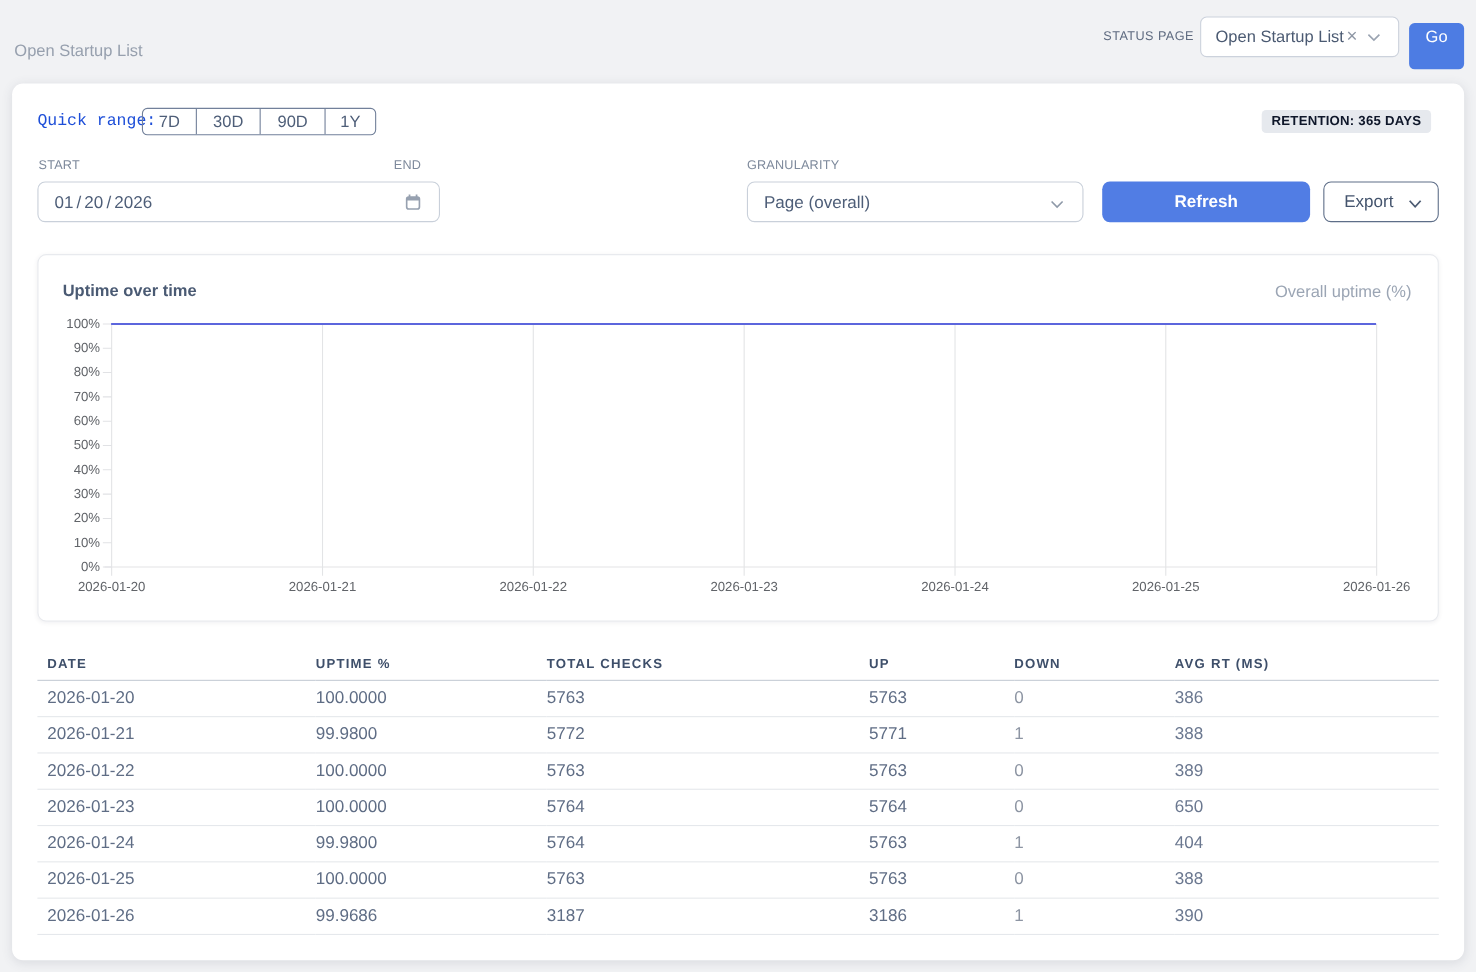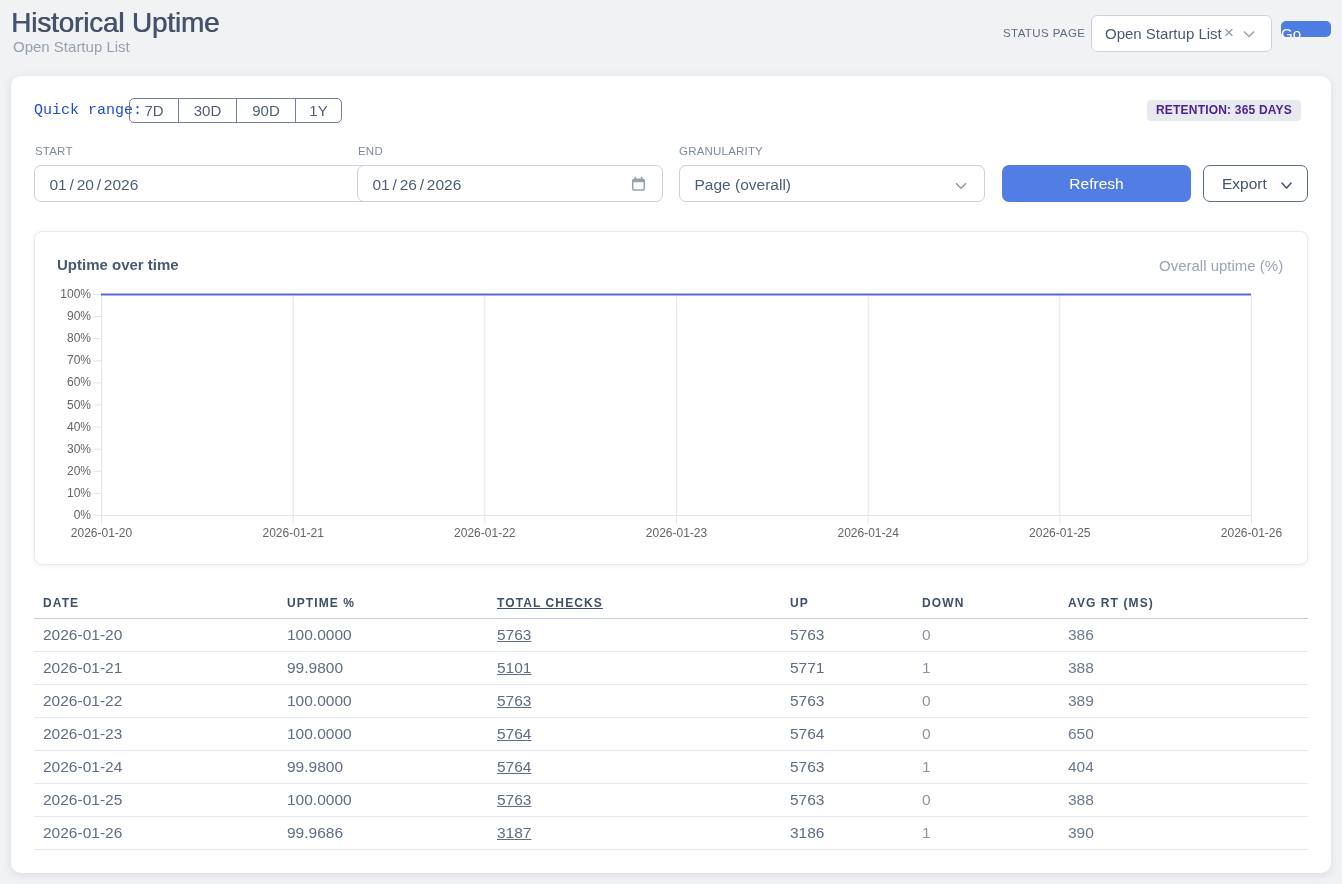--- a/index.html
+++ b/index.html
@@ -8,72 +8,71 @@
 .abs { position:absolute; }
 
 h1.title { left:11px; top:7px; font-size:28px; font-weight:400; color:#44536c; letter-spacing:-0.2px; text-shadow:0.6px 0 0 #44536c; }
 .subtitle { left:13px; top:38px; font-size:15px; color:#97a0ae; }
 
 .sp-label { left:1003px; top:27px; font-size:11.5px; font-weight:400; color:#5f6b80; letter-spacing:0.4px; }
 .sp-select { left:1091px; top:15px; width:181px; height:37px; background:#fff; border:1px solid #ccd2dc; border-radius:6px; }
 .sp-text { left:13px; top:9px; font-size:15px; color:#4b5a72; position:absolute; }
 .sp-x { left:132px; top:7px; font-size:17px; color:#8d96a4; position:absolute; }
 .sp-chev { left:150px; top:13px; position:absolute; }
-.go-btn { left:1281px; top:21px; width:50px; height:16px; background:#4d7ce3; border-radius:5px; color:#fff; font-size:15px; text-align:left; line-height:26px; }
+.go-btn { left:1281px; top:21px; width:50px; height:42px; background:#4d7ce3; border-radius:5px; color:#fff; font-size:15px; text-align:center; line-height:26px; }
 
 .card { left:11px; top:76px; width:1320px; height:797px; background:#fff; border-radius:10px; box-shadow:0 2px 10px rgba(60,70,90,0.13); }
 
 .qr-label { left:34px; top:102px; font-size:15px; color:#1d4ed8;font-family:Liberation Mono, monospace; }
 .seg { left:129px; top:98px; width:213px; height:25px; border:1px solid #72809a; border-radius:5px; display:flex; }
 .seg > div { font-size:15px; color:#4e5e78; text-align:center; line-height:23px; border-right:1px solid #72809a; }
 .seg > div:last-child { border-right:none; }
 .seg .b1 { width:49px; } .seg .b2 { width:58px; } .seg .b3 { width:59px; } .seg .b4 { width:45px; }
 
-.badge { left:1147px; top:100px; width:154px; height:21px; background:#e6e9ee; border-radius:4px; font-size:12px; font-weight:700; color:#4c1d95; letter-spacing:0.2px; text-align:center; line-height:21px; }
+.badge { left:1147px; top:100px; width:154px; height:21px; background:#e6e9ee; border-radius:4px; font-size:12px; font-weight:700; color:#0f172a; letter-spacing:0.2px; text-align:center; line-height:21px; }
 
 .flabel { font-size:11.5px; color:#7e8a9c; letter-spacing:0.2px; }
 .lab-start { left:35px; top:145px; }
 .lab-end { left:358px; top:145px; }
 .lab-gran { left:679px; top:145px; }
 
 .input { height:37px; top:165px; background:#fff; border:1px solid #c9d0da; border-radius:7px; }
 .in-start { left:34px; width:366px; }
 .in-end { left:357px; width:306px; }
 .in-gran { left:679px; width:306px; }
 .in-text { position:absolute; left:14.5px; top:10px; font-size:15.5px; color:#4e5e78; }
 .date-text { word-spacing:-1.5px; }
 .cal { position:absolute; right:16px; top:10px; }
 .gran-chev { position:absolute; right:17px; top:16px; }
 
-.refresh { left:1002px; top:165px; width:189px; height:37px; background:#517de4; border-radius:7px; color:#fff; font-size:15.5px; text-align:center; line-height:37px; }
+.refresh { left:1002px; top:165px; width:189px; height:37px; background:#517de4; border-radius:7px; color:#fff; font-size:15.5px; text-align:center; line-height:37px;font-weight:bold; }
 .export { left:1203px; top:165px; width:105px; height:37px; background:#fff; border:1px solid #5e6e88; border-radius:7px; font-size:15.5px; color:#44546d; }
 .export span { position:absolute; left:18px; top:9px; }
 .exp-chev { position:absolute; right:14px; top:15px; }
 
 .chart-card { left:34px; top:231px; width:1274px; height:334px; background:#fff; border:1px solid #e8eaee; border-radius:8px; box-shadow:0 1px 4px rgba(60,70,90,0.08); }
 .chart-title { left:57px; top:256px; font-size:15px; font-weight:700; color:#4a5a73; }
 .chart-right { left:1159px; top:257px; font-size:15px; color:#9ba5b4; }
 
 .tablewrap { left:34px; top:593px; width:1274px; }
 table { border-collapse:collapse; width:1274px; table-layout:fixed; }
 th { font-size:12px; font-weight:700; color:#3e4f6a; letter-spacing:1.1px; text-align:left; vertical-align:bottom; line-height:14px; padding:3px 0 8px 0; border-bottom:1px solid #c6ccd5; }
 td { font-size:15.5px; color:#5f6d85; height:33px; border-bottom:1px solid #e5e8ec; padding:0; }
 td.down { color:#8d95a3; }
 td.avg { color:#6b7890; }
 th.c1,td.c1 { padding-left:9px; width:253px; }
 th.c2,td.c2 { width:210px; }
-th.c3,td.c3 { width:293px;text-decoration:underline; }
+th.c3,td.c3 { width:293px; }
 th.c4,td.c4 { width:132px; }
 th.c5,td.c5 { width:146px; }
 th.c6,td.c6 { width:240px; }
 </style>
 </head>
 <body>
 <div id="page">
-  <h1 class="abs title">Historical Uptime</h1>
   <div class="abs subtitle">Open Startup List</div>
   <div class="abs sp-label">STATUS PAGE</div>
   <div class="abs sp-select">
     <span class="sp-text">Open Startup List</span>
     <span class="sp-x">×</span>
     <svg class="sp-chev" width="14" height="10" viewBox="0 0 14 10">
         <path d="M2 2.5 L7 7.5 L12 2.5" fill="none" stroke="#9aa3b1" stroke-width="1.5"></path>
       </svg>
   </div>
   <div class="abs go-btn">Go</div>
@@ -88,28 +87,20 @@
       <div class="b4">1Y</div>
     </div>
   <div class="abs badge">RETENTION: 365 DAYS</div>
 
   <div class="abs flabel lab-start">START</div>
   <div class="abs flabel lab-end">END</div>
   <div class="abs flabel lab-gran">GRANULARITY</div>
 
   <div class="abs input in-start">
     <span class="in-text date-text">01 / 20 / 2026</span>
-    <svg class="cal" width="15" height="16" viewBox="0 0 15 16">
-        <path d="M4.3 0.8 v2.6 M10.7 0.8 v2.6" stroke="#97a1b0" stroke-width="1.6" fill="none"></path>
-        <rect x="1.7" y="3.2" width="11.6" height="10.8" rx="1.8" fill="none" stroke="#97a1b0" stroke-width="1.5"></rect>
-        <path d="M1.7 6.3 h11.6 v-1.3 a1.8 1.8 0 0 0 -1.8 -1.8 h-8 a1.8 1.8 0 0 0 -1.8 1.8 z" fill="#97a1b0"></path>
-      </svg>
-  </div>
-  <div class="abs input in-end">
-    <span class="in-text date-text">01 / 26 / 2026</span>
     <svg class="cal" width="15" height="16" viewBox="0 0 15 16">
         <path d="M4.3 0.8 v2.6 M10.7 0.8 v2.6" stroke="#97a1b0" stroke-width="1.6" fill="none"></path>
         <rect x="1.7" y="3.2" width="11.6" height="10.8" rx="1.8" fill="none" stroke="#97a1b0" stroke-width="1.5"></rect>
         <path d="M1.7 6.3 h11.6 v-1.3 a1.8 1.8 0 0 0 -1.8 -1.8 h-8 a1.8 1.8 0 0 0 -1.8 1.8 z" fill="#97a1b0"></path>
       </svg>
   </div>
   <div class="abs input in-gran">
     <span class="in-text">Page (overall)</span>
     <svg class="gran-chev" width="12" height="8" viewBox="0 0 12 8">
         <path d="M1 1.2 L6 6.2 L11 1.2" fill="none" stroke="#8e99a8" stroke-width="1.5"></path>
@@ -207,21 +198,21 @@
             <td class="c1">2026-01-20</td>
             <td class="c2">100.0000</td>
             <td class="c3">5763</td>
             <td class="c4">5763</td>
             <td class="c5 down">0</td>
             <td class="c6 avg">386</td>
           </tr>
         <tr>
             <td class="c1">2026-01-21</td>
             <td class="c2">99.9800</td>
-            <td class="c3">5101</td>
+            <td class="c3">5772</td>
             <td class="c4">5771</td>
             <td class="c5 down">1</td>
             <td class="c6 avg">388</td>
           </tr>
         <tr>
             <td class="c1">2026-01-22</td>
             <td class="c2">100.0000</td>
             <td class="c3">5763</td>
             <td class="c4">5763</td>
             <td class="c5 down">0</td>

